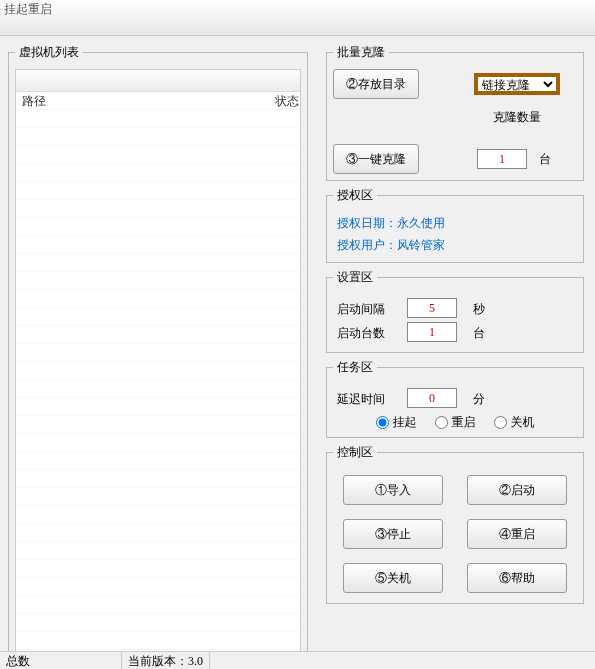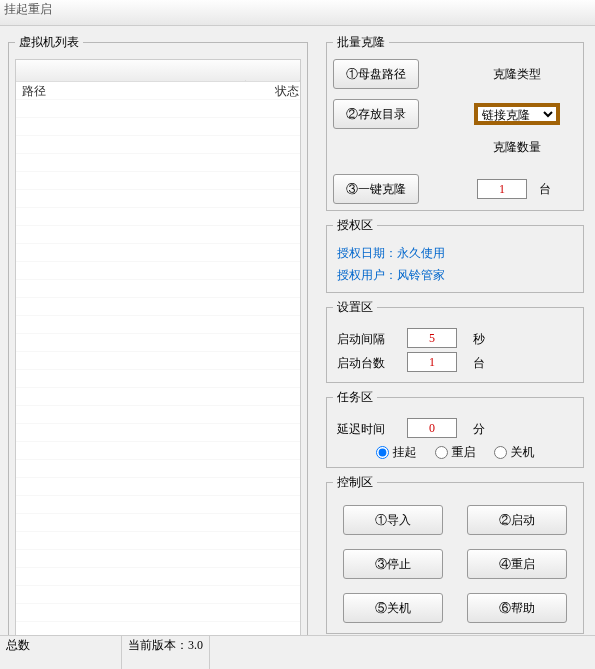--- a/index.html
+++ b/index.html
@@ -5,21 +5,21 @@
   * { box-sizing: border-box; margin: 0; padding: 0; }
   body {
     font-family: "SimSun", "宋体", serif;
     font-size: 12px;
     background: #f0f0f0;
     width: 595px;
     height: 669px;
     position: relative;
   }
   .title-bar {
-    height: 26px;
+    height: 36px;
     background: linear-gradient(#fefefe, #e8e8e8);
     border-bottom: 1px solid #ccc;
     padding-left: 4px;
     line-height: 18px;
     color: #555;
   }
   .main {
     display: flex;
     gap: 18px;
     padding: 8px;
@@ -124,21 +124,21 @@
   .ctrl-grid {
     display: grid;
     grid-template-columns: 1fr 1fr;
     gap: 14px 24px;
     padding: 6px 10px 4px 10px;
   }
   .ctrl-grid .btn { height: 30px; }
   .status-bar {
     position: absolute;
     bottom: 0; left: 0; right: 0;
-    height: 34px;
+    height: 18px;
     background: #f0f0f0;
     border-top: 1px solid #ccc;
     display: flex;
     font-size: 12px;
   }
   .status-cell {
     border-right: 1px solid #ccc;
     padding: 0 6px;
     line-height: 18px;
   }
@@ -163,26 +163,20 @@
         </div>
         <div class="table-body"></div>
       </div>
     </fieldset>
   </div>
 
   <div class="right-pane">
 
     <fieldset>
       <legend>批量克隆</legend>
-      <div class="clone-row">
-        <button class="btn clone-btn">①母盘路径</button>
-        <div class="clone-right">
-          <span>克隆类型</span>
-        </div>
-      </div>
       <div class="clone-row">
         <button class="btn clone-btn">②存放目录</button>
         <div class="clone-right">
           <select>
             <option>链接克隆</option>
           </select>
         </div>
       </div>
       <div class="clone-row" style="margin-bottom:18px">
         <span></span>

